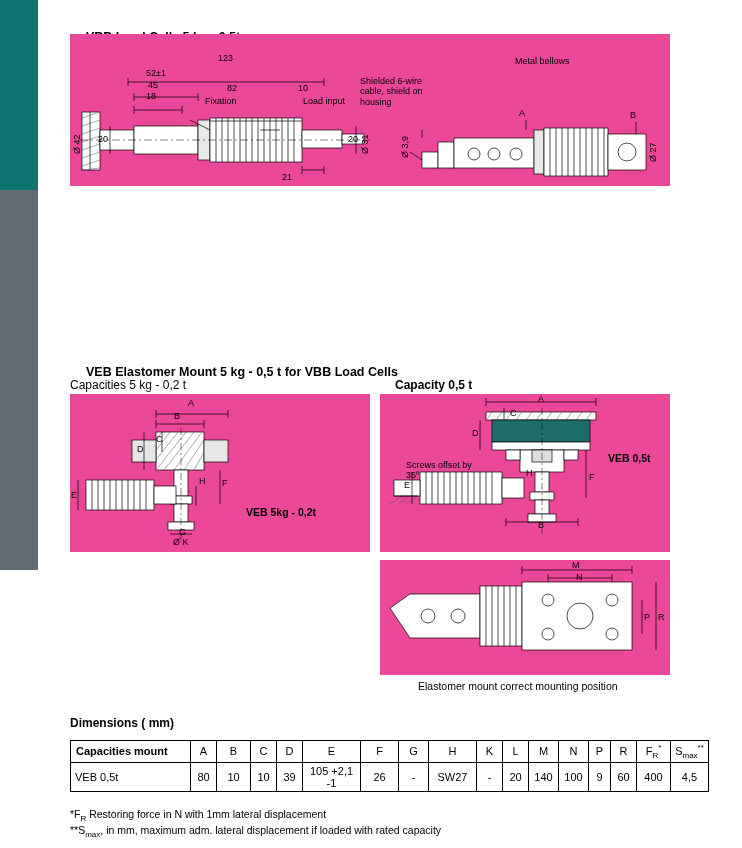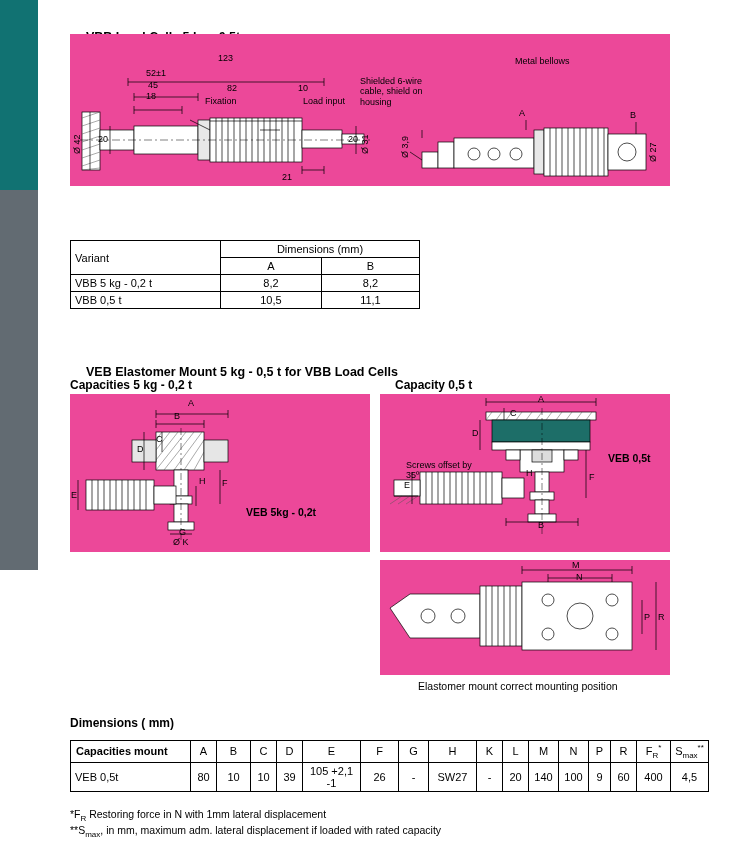--- a/index.html
+++ b/index.html
@@ -16,21 +16,21 @@
   
   .rail-teal { position:absolute; left:0; top:0; width:38px; height:190px; background:#117272; }
   .rail-grey { position:absolute; left:0; top:190px; width:38px; height:380px; background:#626b72; }
   .page { position:absolute; left:0; top:0; width:742px; height:848px; }
 
   h2.section {
     font-size:12.5px; font-weight:bold; margin:16px;
   }
   .title1 { position:absolute; left:70px; top:14px; }
   .title2 { position:absolute; left:70px; top:349px; }
-  .title3 { position:absolute; left:70px; top:378px; font-size:12px; font-weight:bold; }
+  .title3 { position:absolute; left:70px; top:378px; font-size:12px; font-weight:normal; }
   .title4 { position:absolute; left:395px; top:378px; font-size:12px; font-weight:bold; }
   .title5 { position:absolute; left:70px; top:716px; font-size:12px; font-weight:bold; }
 
   .figbox {
     position:absolute; background:#ec4899; border:0;
   }
   .fig1 { left:70px; top:34px; width:600px; height:152px; }
   .fig2 { left:70px; top:394px; width:300px; height:158px; }
   .fig3 { left:380px; top:394px; width:290px; height:158px; }
   .fig4 { left:380px; top:560px; width:290px; height:115px; }
@@ -177,42 +177,20 @@
     <div class="lbl" style="left:233px; top:62px;">Load input</div>
     <div class="lbl" style="left:290px; top:30px; width:86px;margin-top:12px;">Shielded 6-wire cable, shield on housing</div>
     <div class="lbl" style="left:445px; top:22px;">Metal bellows</div>
     <div class="lbl" style="left:290px; top:120px; transform:rotate(-90deg); transform-origin:left top;">Ø 31</div>
     <div class="lbl" style="left:330px; top:124px; transform:rotate(-90deg); transform-origin:left top;">Ø 3,9</div>
     <div class="lbl" style="left:578px; top:128px; transform:rotate(-90deg); transform-origin:left top;">Ø 27</div>
     <div class="lbl" style="left:449px; top:74px;">A</div>
     <div class="lbl" style="left:560px; top:76px;">B</div>
   </div>
 
-  <table class="dt tbl1">
-    <tbody>
-        <tr>
-      <td rowspan="2" class="l" style="width:150px;">Variant</td>
-      <td colspan="2" style="width:200px;">Dimensions (mm)</td>
-    </tr>
-    <tr>
-      <td>A</td>
-      <td>B</td>
-    </tr>
-    <tr>
-      <td class="l">VBB 5 kg - 0,2 t</td>
-      <td>8,2</td>
-      <td>8,2</td>
-    </tr>
-    <tr>
-      <td class="l">VBB 0,5 t</td>
-      <td>10,5</td>
-      <td>11,1</td>
-    </tr>
-  </tbody>
-    </table>
 
   <h2 class="section title2">VEB Elastomer Mount 5 kg - 0,5 t for VBB Load Cells</h2>
   <div class="title3">Capacities 5 kg - 0,2 t</div>
   <div class="title4">Capacity 0,5 t</div>
 
   <div class="figbox fig2">
     <svg width="300" height="158" viewBox="0 0 300 158">
       <g stroke="#000" fill="none" stroke-width="0.7">
         <rect x="86" y="38" width="48" height="38" fill="#fff"></rect>
         <g stroke="#555" stroke-width="0.5">

